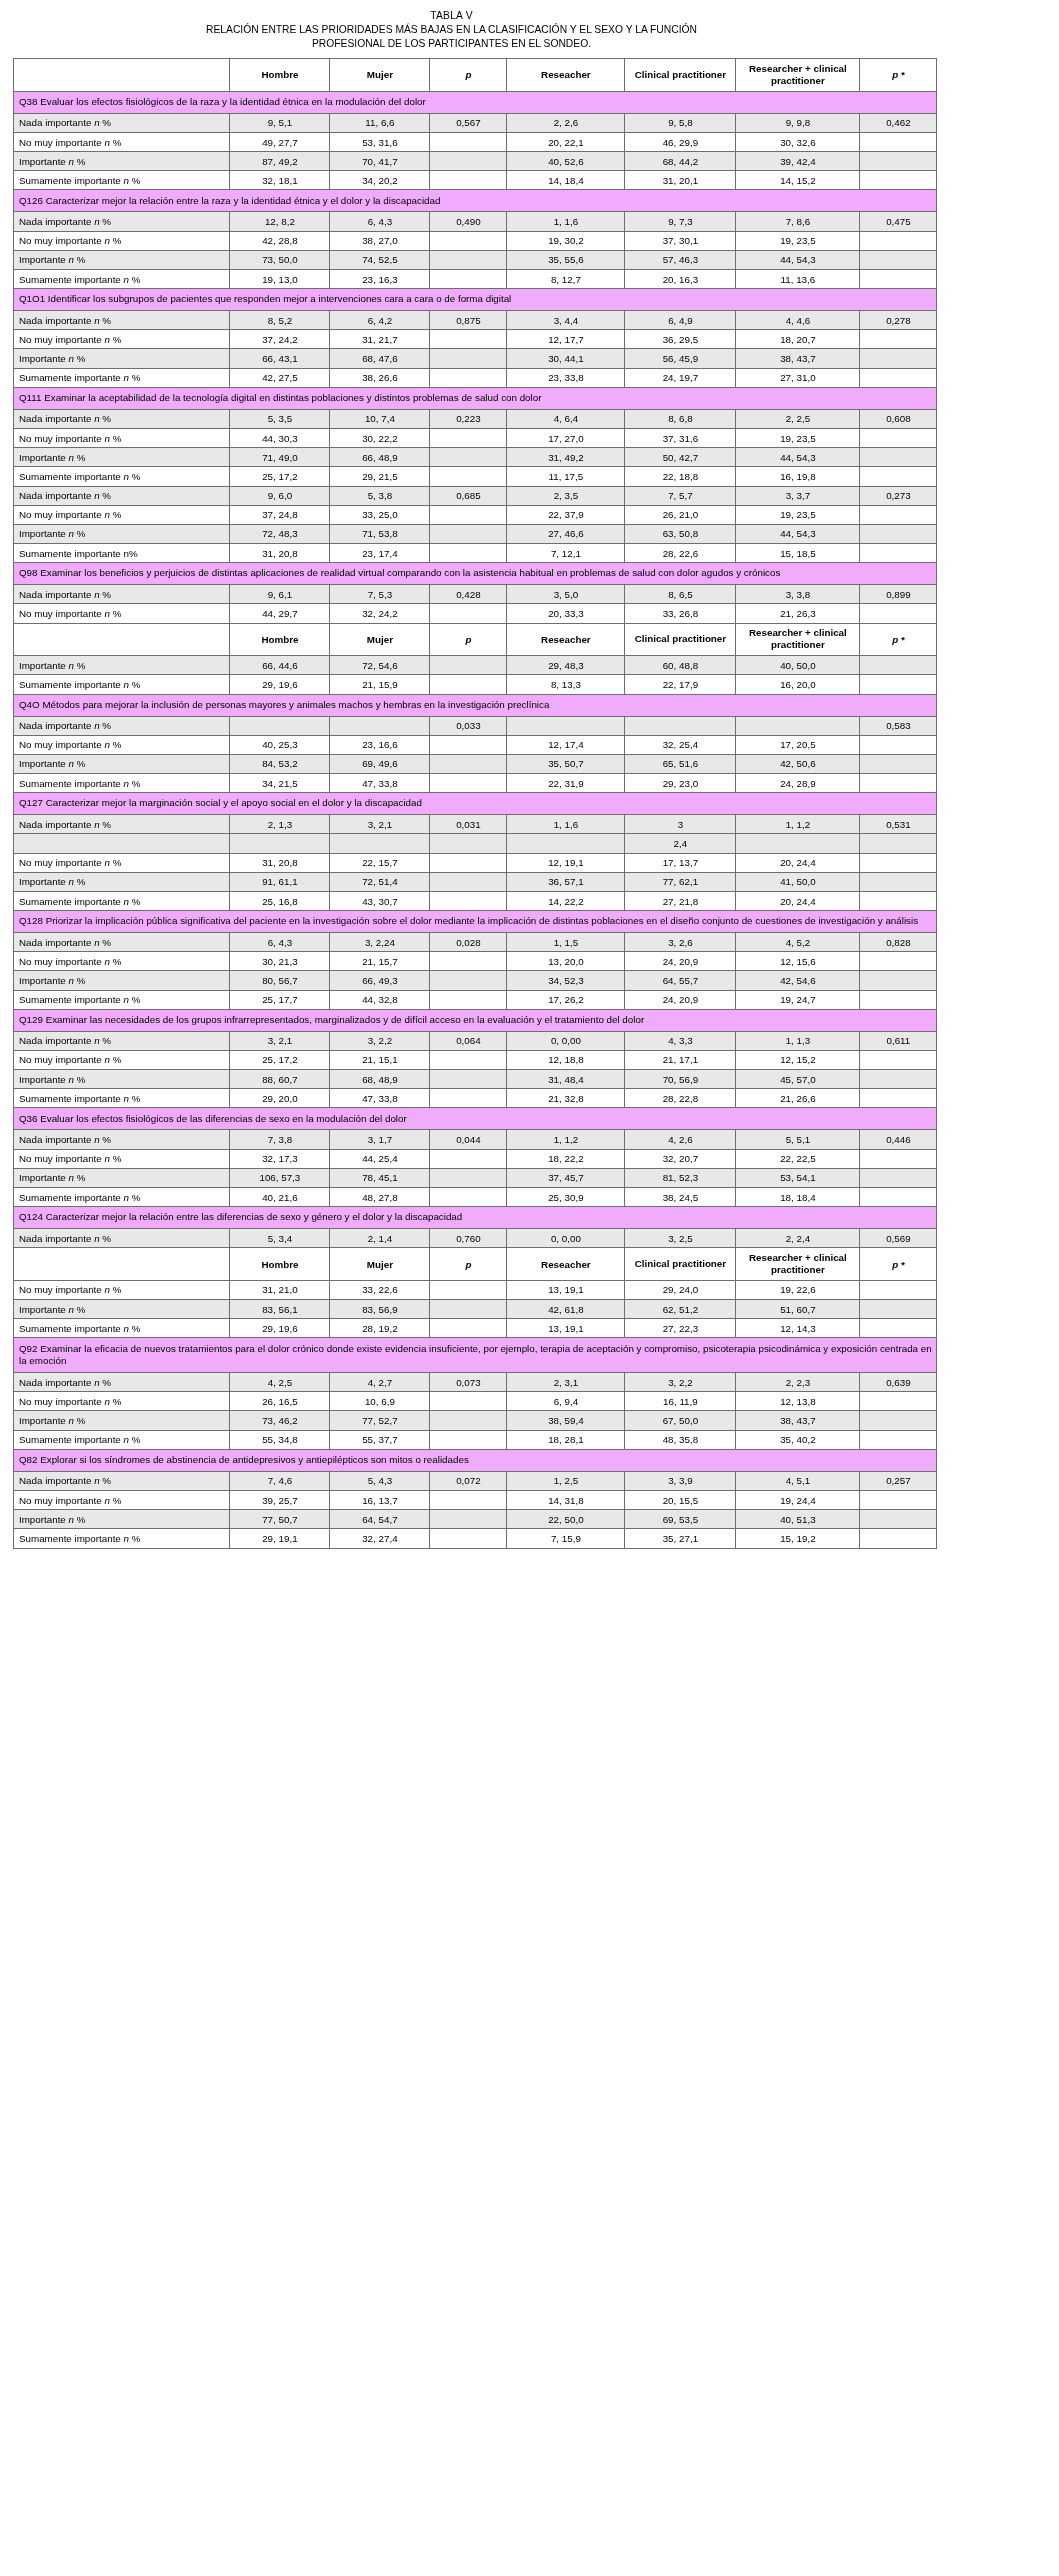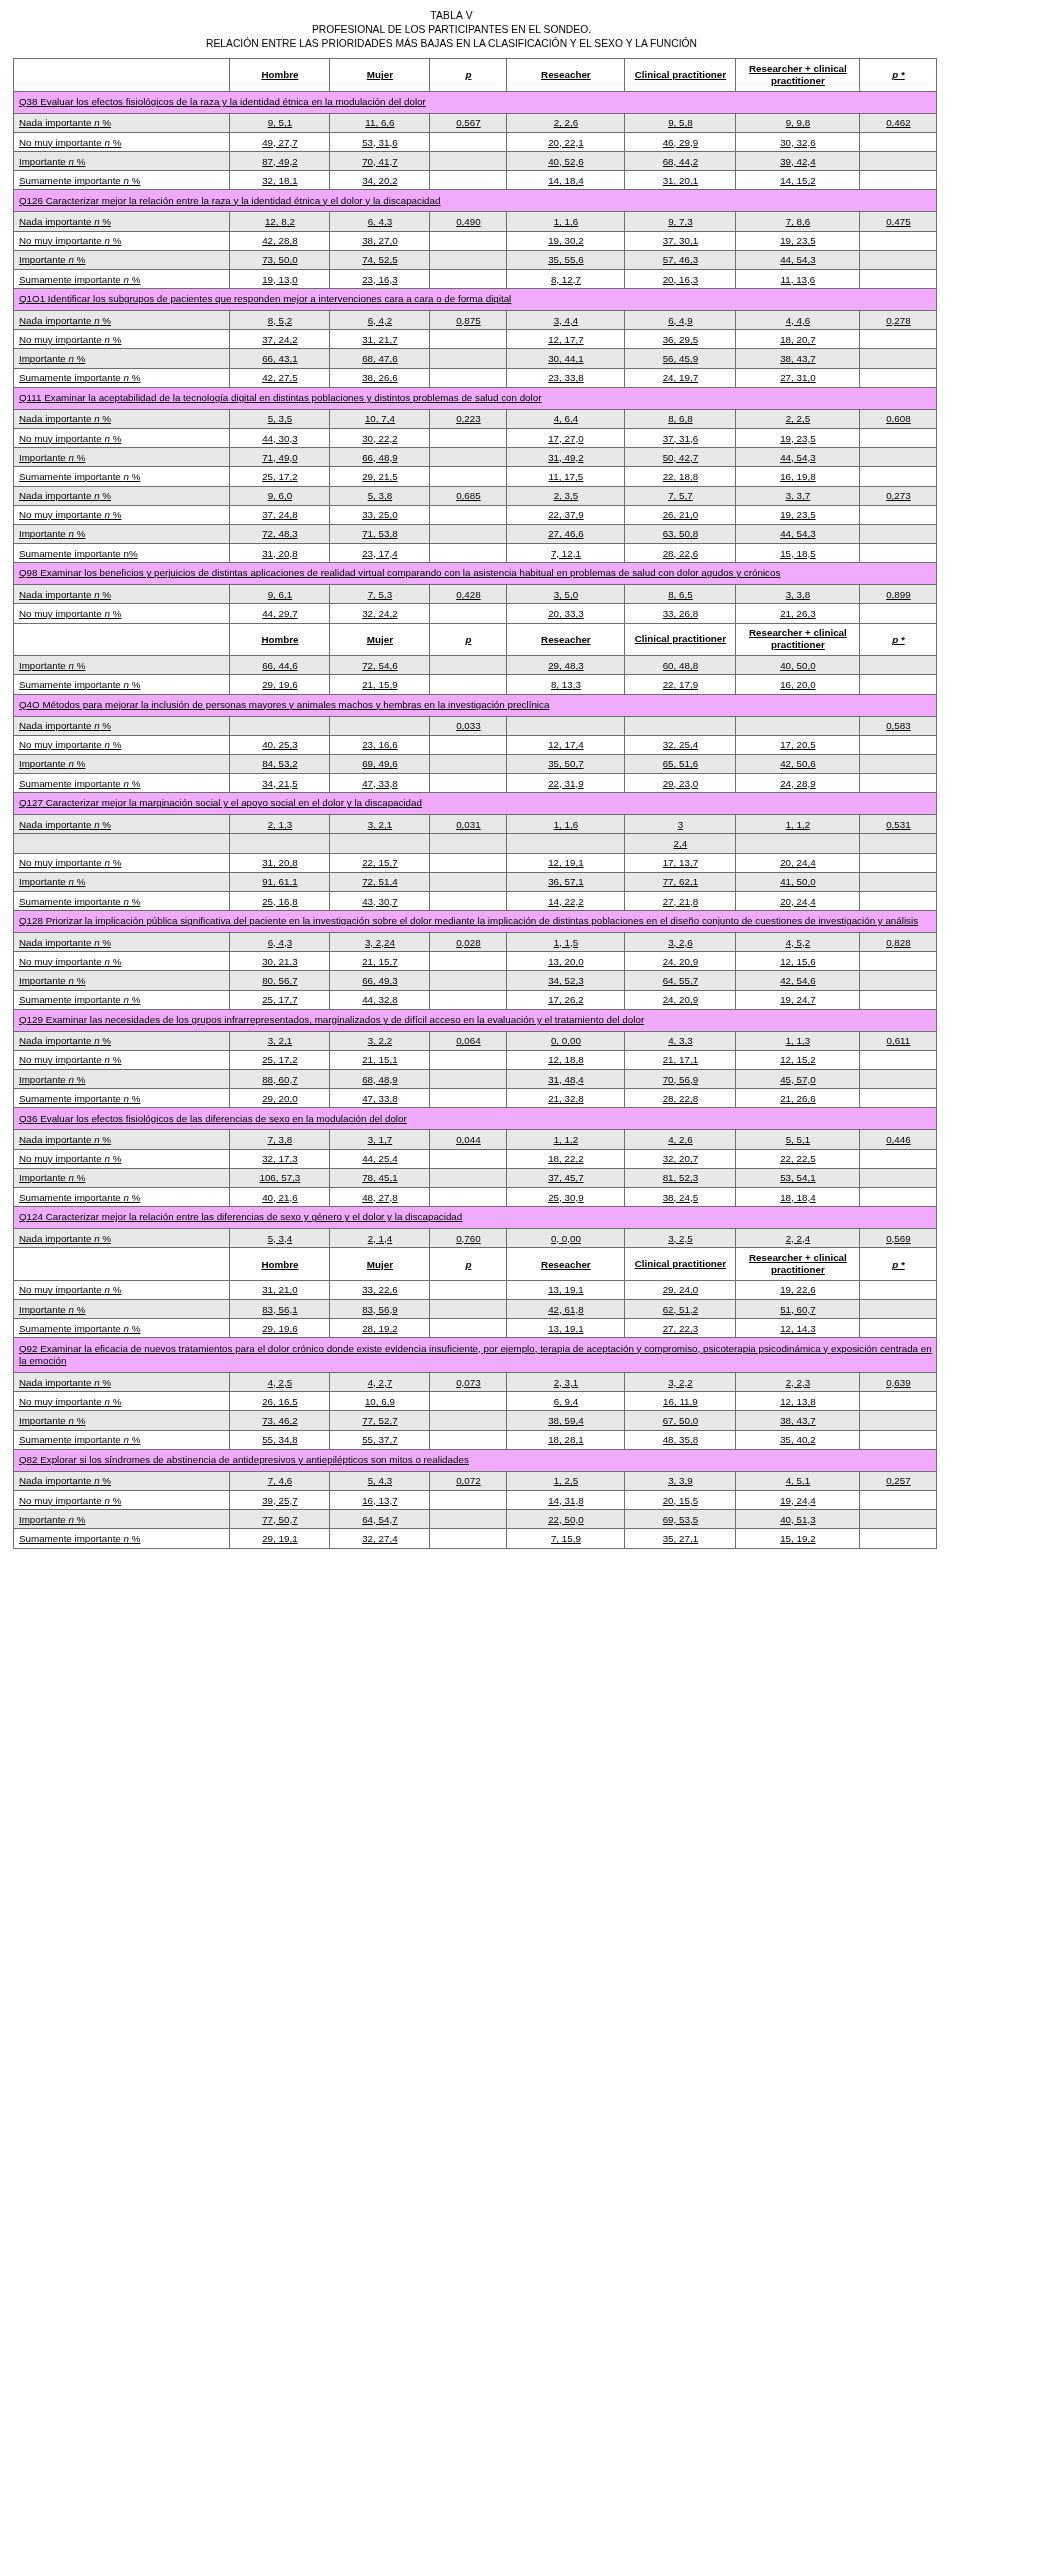--- a/index.html
+++ b/index.html
@@ -19,21 +19,20 @@
     line-height: 1.35;
     margin-bottom: 7.2px;
   }
   .title-block .t1 { letter-spacing: 0.2px; }
   .title-block .t2 { font-size: 10.3px; }
   table.main {
     border-collapse: collapse;
     width: 100%;
     font-size: 9.8px;
     table-layout: fixed;
-    text-decoration: underline;
   }
   table.main td, table.main th {
     border: 0.5px solid #6e6e6e;
     padding: 3.6px 4.6px;
     vertical-align: middle;
     background: #ffffff;
   }
   
   col.c-label { width: 216px; }
   col.c-h     { width: 100px; }
@@ -72,22 +71,22 @@
   .ital { font-style: italic; }
   .two-line { line-height: 1.25; }
 </style>
 </head>
 <body>
 
 <div class="page">
 
   <div class="title-block">
     <div class="t1">TABLA V</div>
+    <div class="t2">RELACIÓN ENTRE LAS PRIORIDADES MÁS BAJAS EN LA CLASIFICACIÓN Y EL SEXO Y LA FUNCIÓN</div>
     <div class="t2">PROFESIONAL DE LOS PARTICIPANTES EN EL SONDEO.</div>
-    <div class="t2">RELACIÓN ENTRE LAS PRIORIDADES MÁS BAJAS EN LA CLASIFICACIÓN Y EL SEXO Y LA FUNCIÓN</div>
   </div>
 
   <table class="main">
     <colgroup>
       <col class="c-label">
         <col class="c-h">
         <col class="c-m">
         <col class="c-p">
       <col class="c-r">
         <col class="c-cp">

